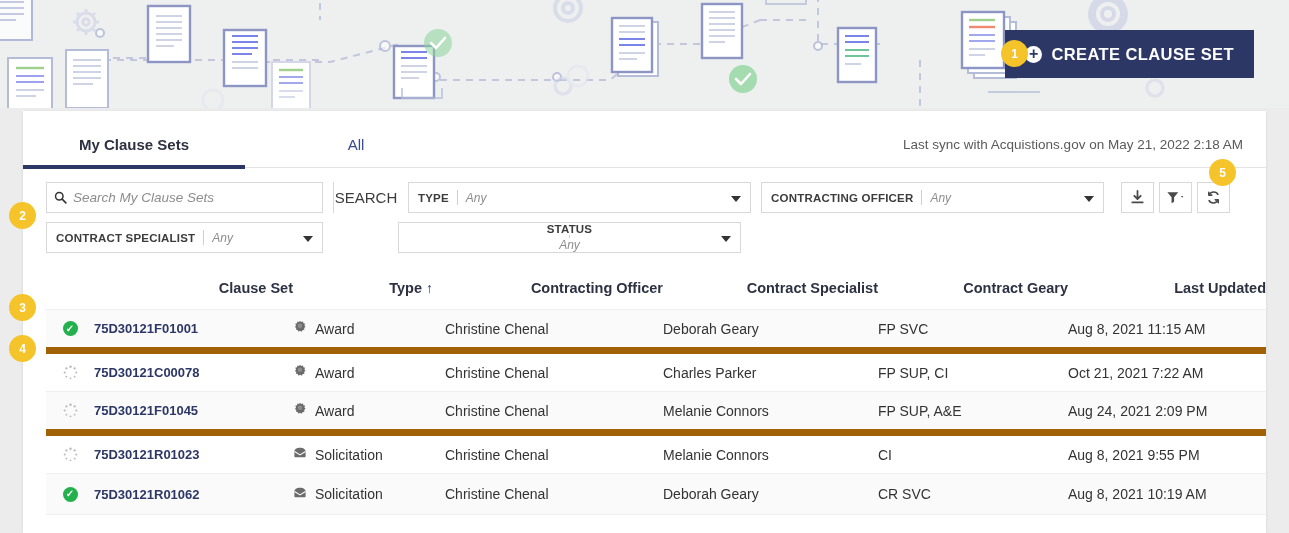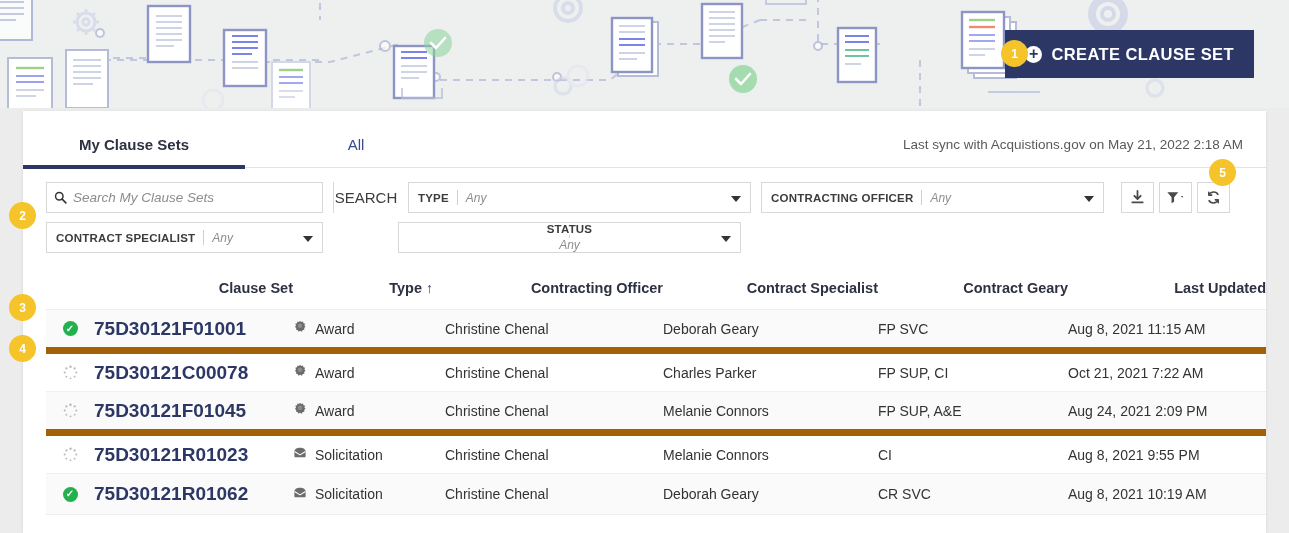--- a/index.html
+++ b/index.html
@@ -148,21 +148,21 @@
   th.col-type { text-align: right !important; padding-right: 12px; }
   .sortarrow { color: #2c3766; font-size: 14px; }
 
   tbody tr { height: 41px; }
   tbody tr.alt { background: #fafafa; }
   tbody tr.alt td { border-top: 1px solid #efefef; border-bottom: 1px solid #efefef; }
   tbody td {
     font-size: 14px; color: #333; padding: 0;
     vertical-align: middle;
   }
-  td.c-name { font-weight: bold; color: #2c3766; font-size: 19px; }
+  td.c-name { font-weight: bold; color: #2c3766; font-size: 13px; }
   td.c-upd { }
   .typecell { display: flex; align-items: center; gap: 8px; }
 
   .ok-icon {
     width: 15px; height: 15px; border-radius: 50%; background: #22b14c;
     display: inline-flex; align-items: center; justify-content: center;
     color: #fff; font-size: 10px; font-weight: bold; line-height: 1;
   }
   .spin-icon { display: inline-block; width: 15px; height: 15px; }
   .statuswrap { display: flex; align-items: center; justify-content: center; width: 48px; }

